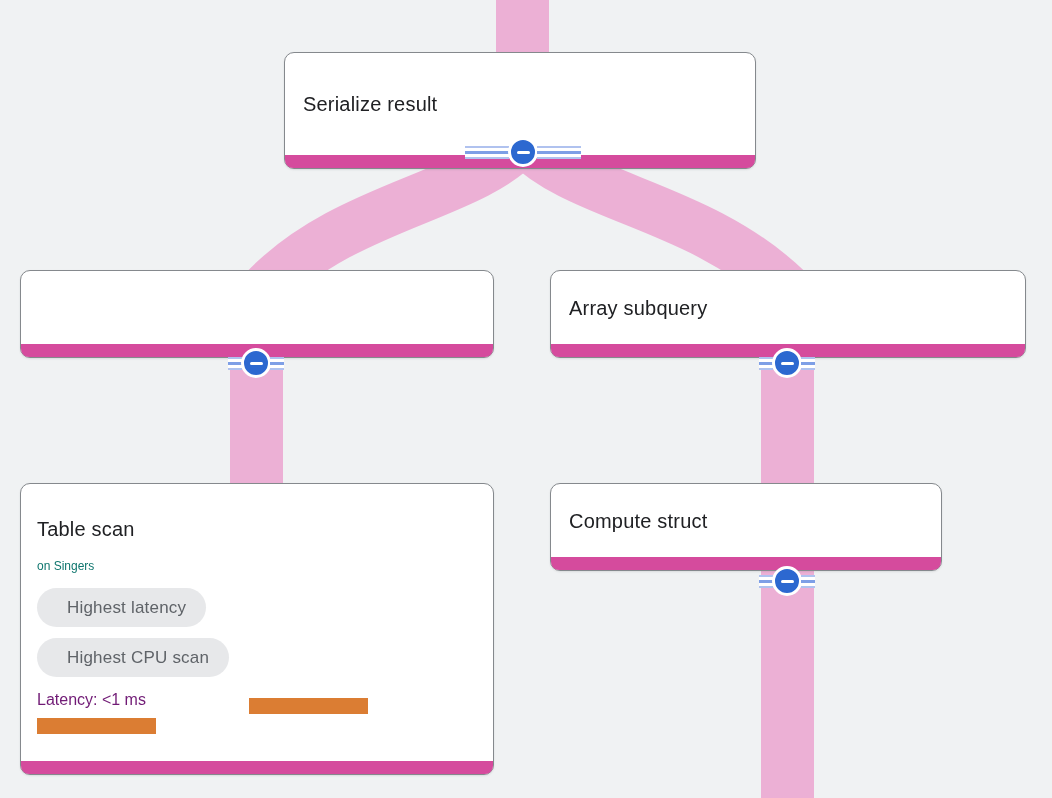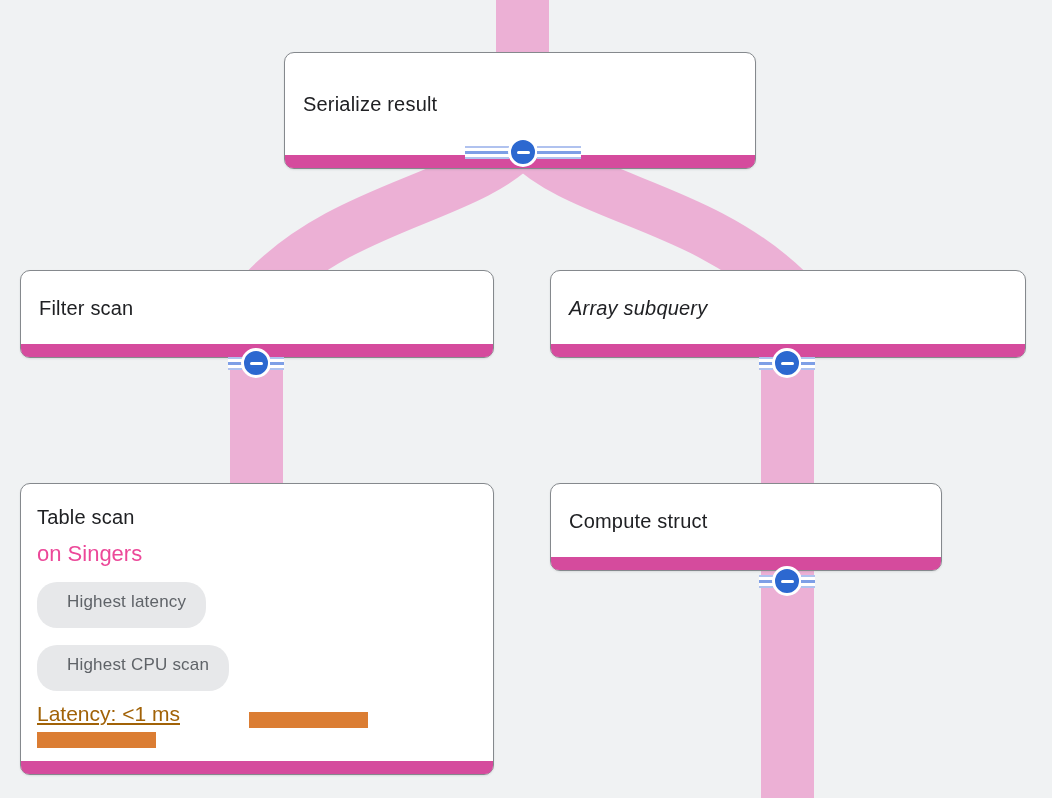--- a/index.html
+++ b/index.html
@@ -28,37 +28,37 @@
     border-radius:0 0 8px 8px;
   }
   .node-title{
     font-size:20px;line-height:26px;color:#202124;letter-spacing:.2px;
     padding:0 18px;
     height:calc(100% - 13px);
     display:flex;align-items:center;
     white-space:nowrap;
   }
   
-  .node.detail{padding:20px 16px 0 16px;}
+  .node.detail{padding:32px 16px 0 16px;}
   .node.detail .node-title{height:auto;padding:0;display:block;}
-  .subtitle{font-size:22px;line-height:22px;margin-top:13px;color:#ec4899;}
+  .subtitle{font-size:12px;line-height:22px;margin-top:13px;color:#0f766e;}
   .chip{
     display:inline-block;
-    margin-top:17px;
+    margin-top:11px;
     background:#e7e8ea;color:#5f6368;
-    font-size:17px;line-height:39px;height:46px;
+    font-size:17px;line-height:39px;height:39px;
     padding:0 20px 0 30px;
     border-radius:20px;
     letter-spacing:.2px;
     white-space:nowrap;
   }
   .chip-col{display:flex;flex-direction:column;align-items:flex-start;}
   .metrics{display:flex;margin-top:13px;}
   .metric{width:212px;}
-  .metric-label{font-size:21px;line-height:20px;color:#a16207;white-space:nowrap;text-decoration:underline;}
+  .metric-label{font-size:16px;line-height:20px;color:#701a75;white-space:nowrap;}
   .metric-bar{height:16px;margin-top:8px;background:#db7d33;}
 
   
   .collapse{
     position:absolute;z-index:2;
     display:flex;align-items:center;
     transform:translate(-50%,-50%);
     cursor:pointer;
   }
   .stripe{
@@ -95,25 +95,24 @@
     <rect x="761" y="350" width="53" height="140" fill="#ecb0d5"></rect>
     <rect x="761" y="563" width="53" height="235" fill="#ecb0d5"></rect>
   </svg>
 
   <div class="node" style="left:284px;top:52px;width:472px;height:117px;">
     <div class="node-title">Serialize result</div>
     <div class="accent"></div>
   </div>
 
   <div class="node" style="left:20px;top:270px;width:474px;height:88px;">
-    <div class="node-title">Filter scan</div>
     <div class="accent"></div>
   </div>
 
-  <div class="node" style="left:550px;top:270px;width:476px;height:88px;font-style:italic;">
+  <div class="node" style="left:550px;top:270px;width:476px;height:88px;">
     <div class="node-title">Array subquery</div>
     <div class="accent"></div>
   </div>
 
   <div class="node detail" style="left:20px;top:483px;width:474px;height:292px;">
     <div class="node-title">Table scan</div>
     <div class="subtitle">on Singers</div>
     <div class="chip-col">
       <span class="chip">Highest latency</span>
       <span class="chip">Highest CPU scan</span>

